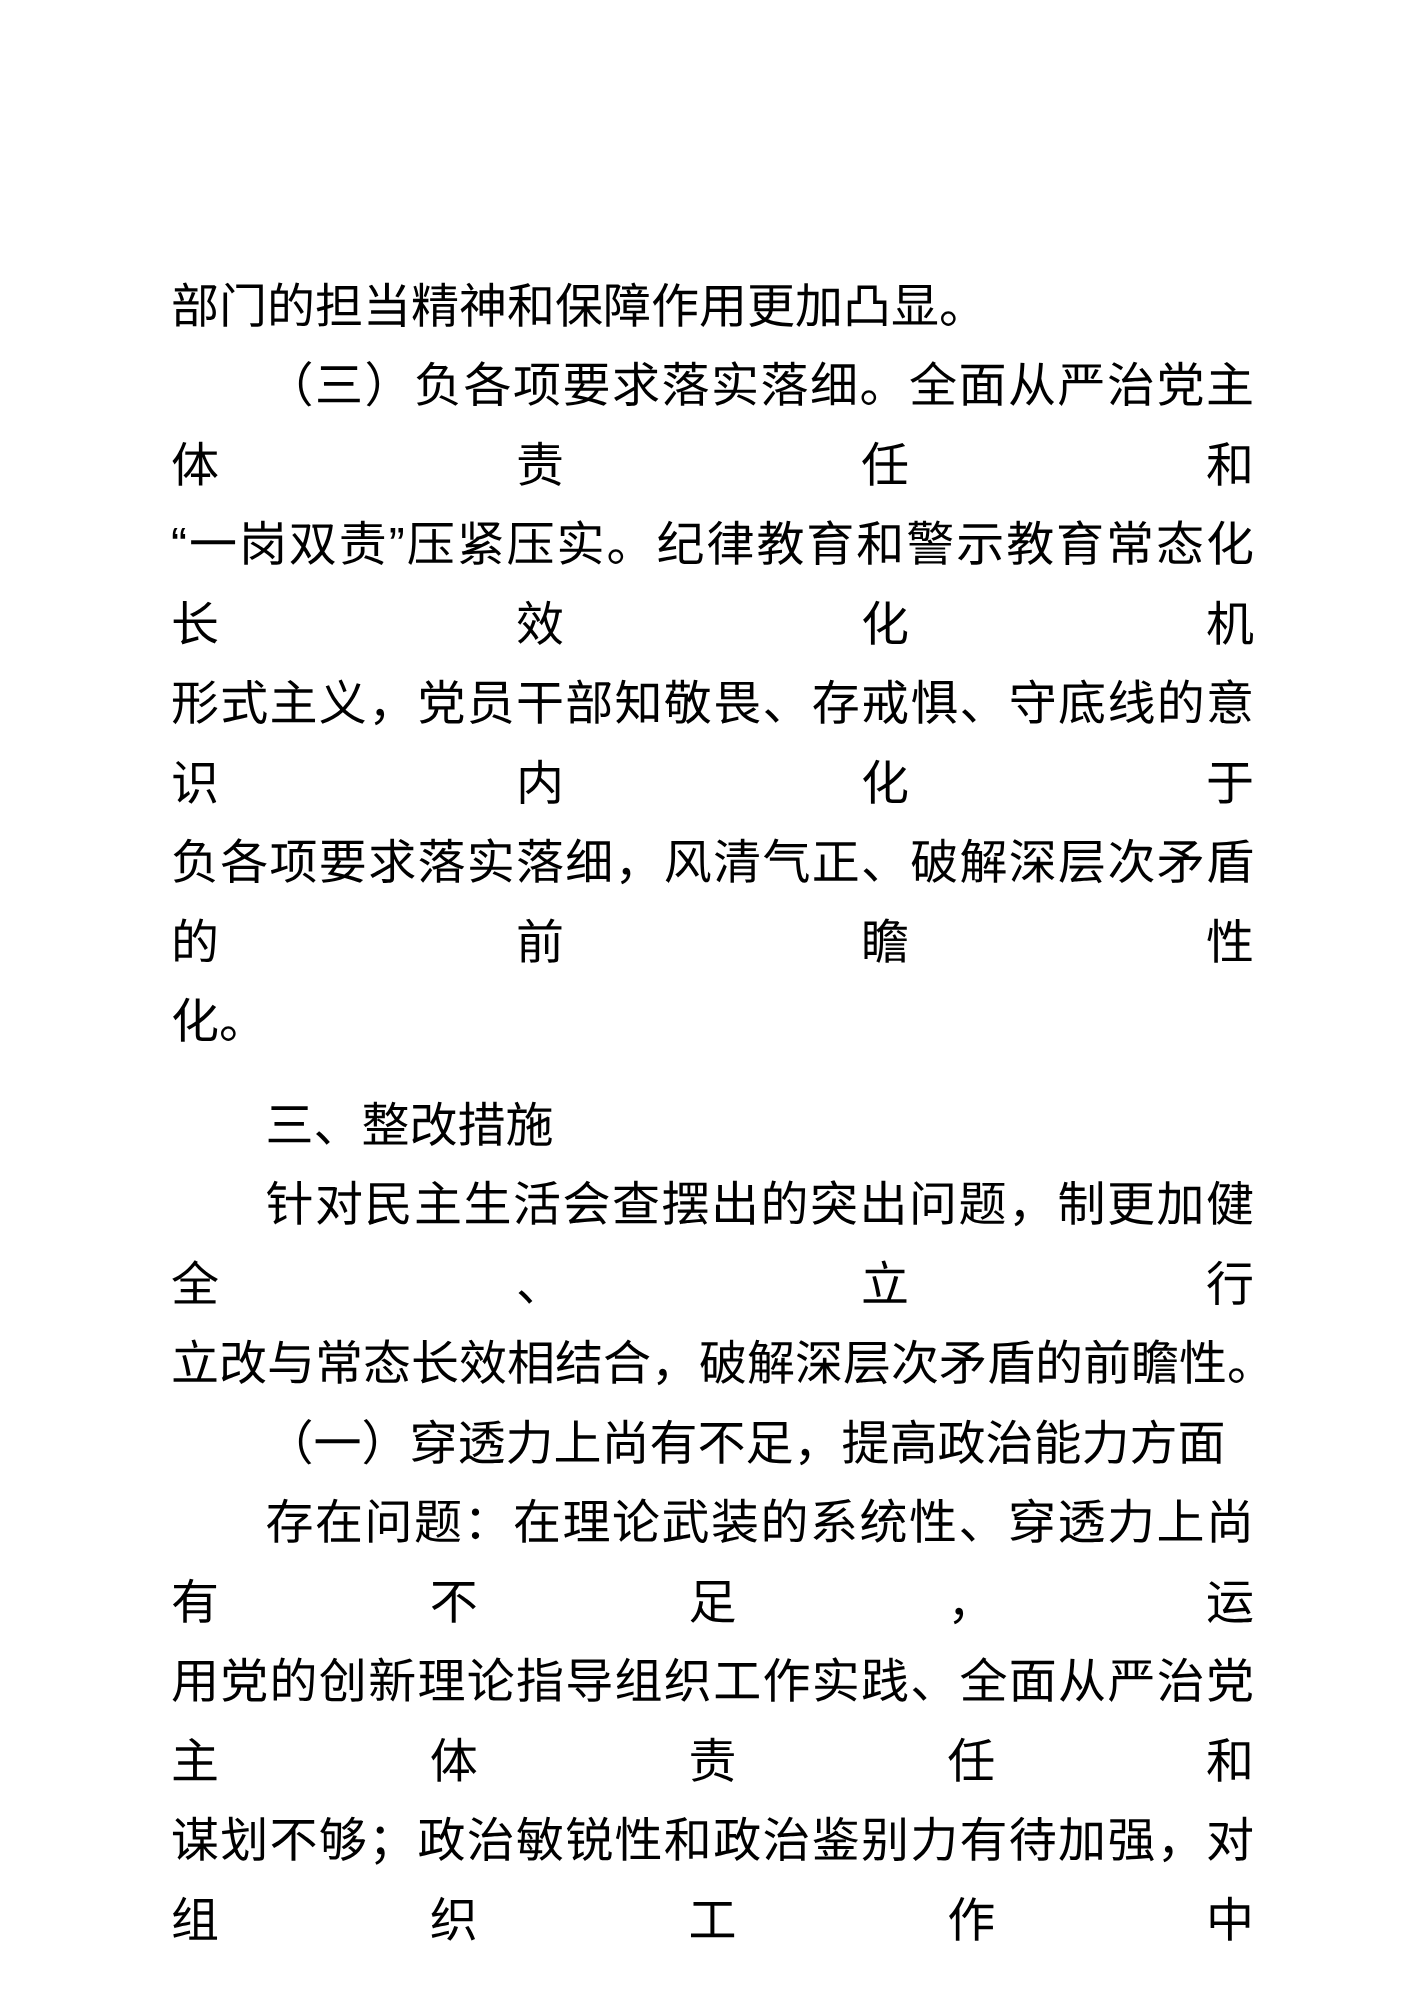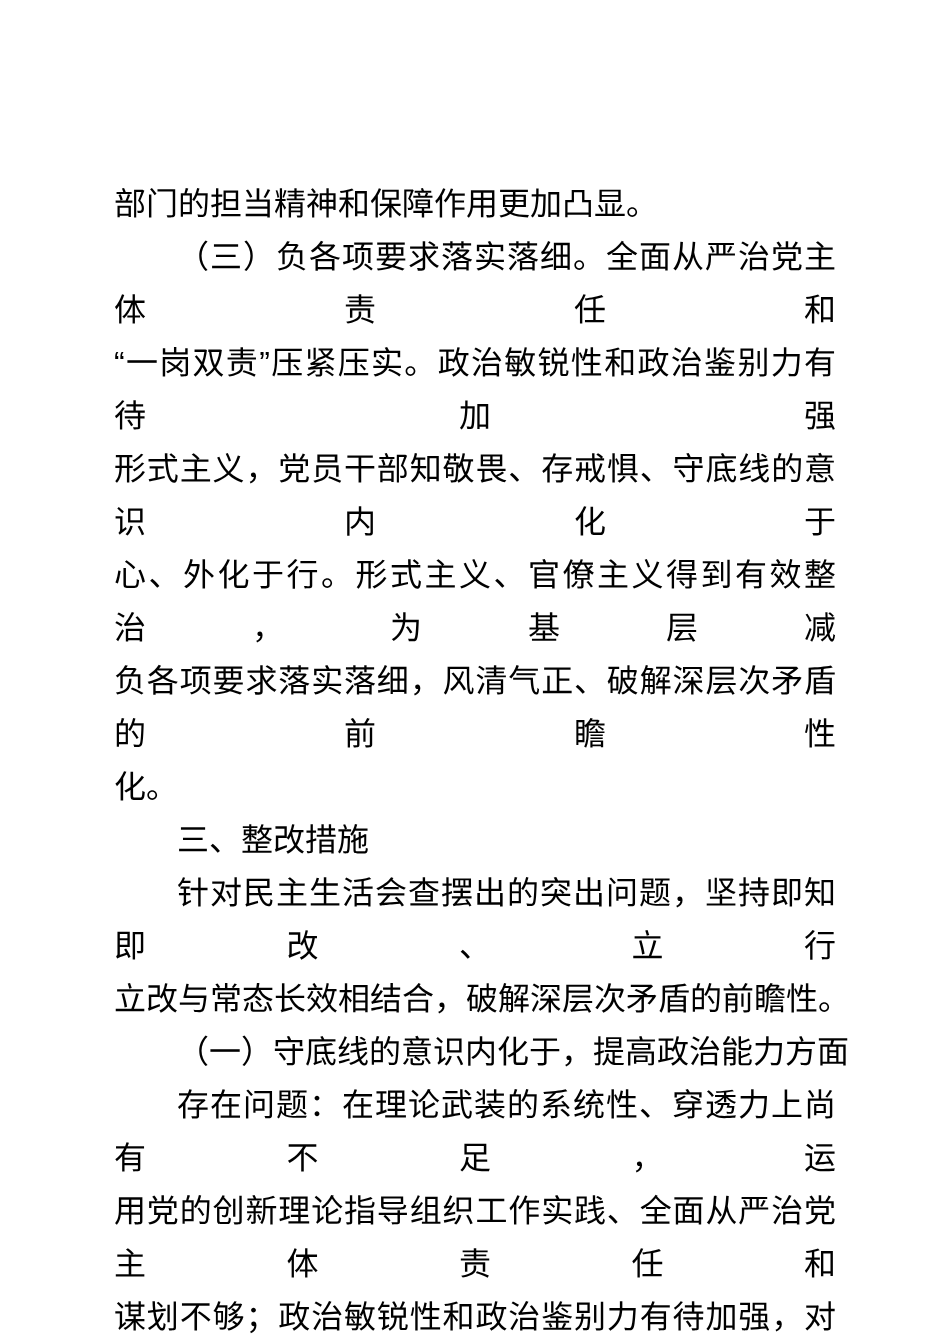--- a/index.html
+++ b/index.html
@@ -50,27 +50,26 @@
     text-indent: 0;
   }
 </style>
 </head>
 <body>
 
 <div class="page">
   <div class="doc-body">
     <div class="line last">部门的担当精神和保障作用更加凸显。</div>
     <div class="line justify indent" style="text-indent: 63px;">（三）负各项要求落实落细。全面从严治党主体责任和</div>
-    <div class="line justify">“一岗双责”压紧压实。政治敏锐性和政治鉴别力有待加强</div>
+    <div class="line justify">“一岗双责”压紧压实。纪律教育和警示教育常态化长效化机</div>
     <div class="line justify">形式主义，党员干部知敬畏、存戒惧、守底线的意识内化于</div>
-    <div class="line justify">心、外化于行。形式主义、官僚主义得到有效整治，为基层减</div>
     <div class="line justify">负各项要求落实落细，风清气正、破解深层次矛盾的前瞻性</div>
     <div class="line last">化。</div>
-    <div class="line last" style="text-indent: 63px;">三、整改措施</div>
-    <div class="line justify indent" style="text-indent: 63px;">针对民主生活会查摆出的突出问题，坚持即知即改、立行</div>
+    <div class="line last" style="text-indent: 63px; margin-top: 16px;">三、整改措施</div>
+    <div class="line justify indent" style="text-indent: 63px;">针对民主生活会查摆出的突出问题，制更加健全、立行</div>
     <div class="line last">立改与常态长效相结合，破解深层次矛盾的前瞻性。</div>
-    <div class="line last" style="text-indent: 63px;">（一）守底线的意识内化于，提高政治能力方面</div>
+    <div class="line last" style="text-indent: 63px;">（一）穿透力上尚有不足，提高政治能力方面</div>
     <div class="line justify indent" style="text-indent: 63px;">存在问题：在理论武装的系统性、穿透力上尚有不足，运</div>
     <div class="line justify">用党的创新理论指导组织工作实践、全面从严治党主体责任和</div>
     <div class="line justify">谋划不够；政治敏锐性和政治鉴别力有待加强，对组织工作中</div>
 
   </div>
 </div>
 
 </body></html>

